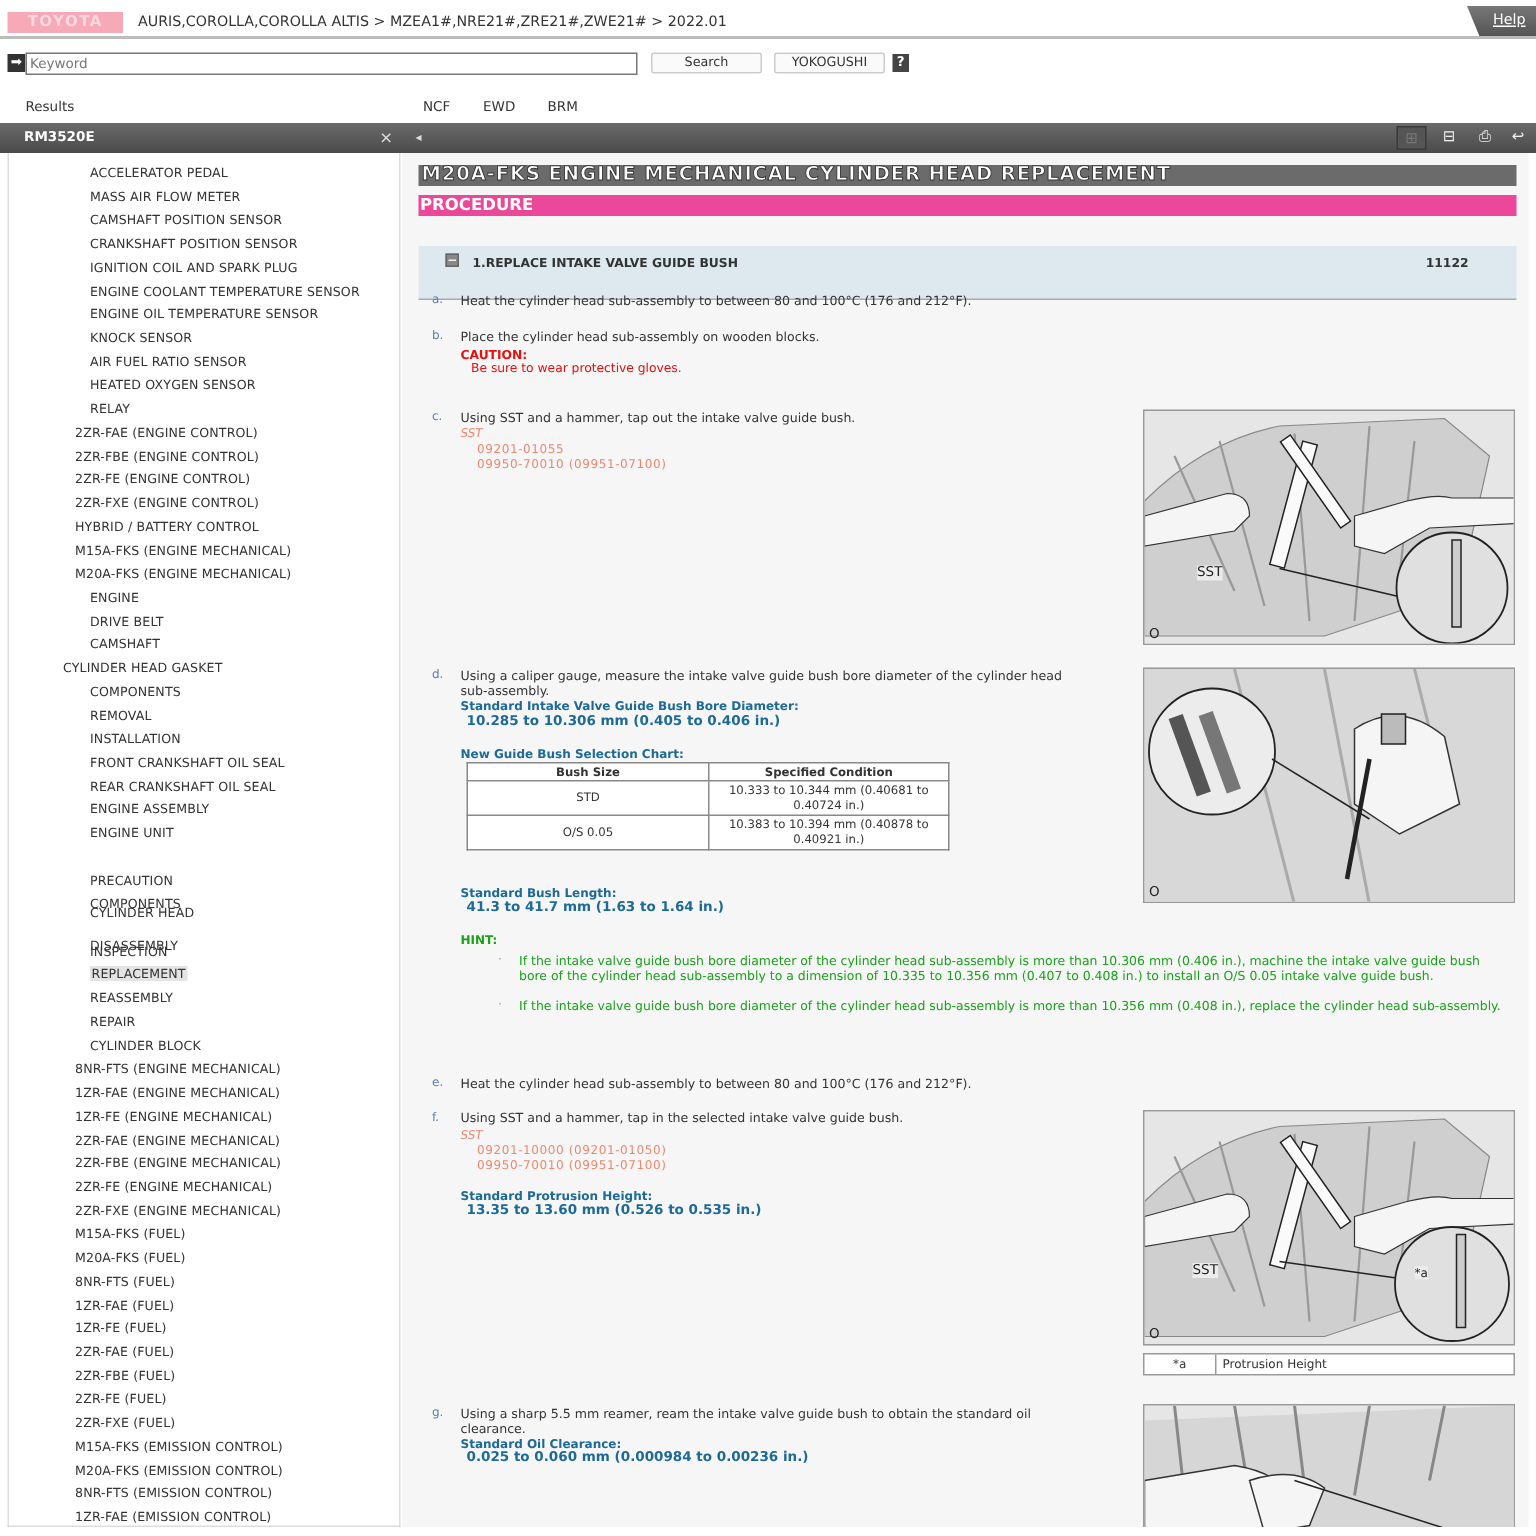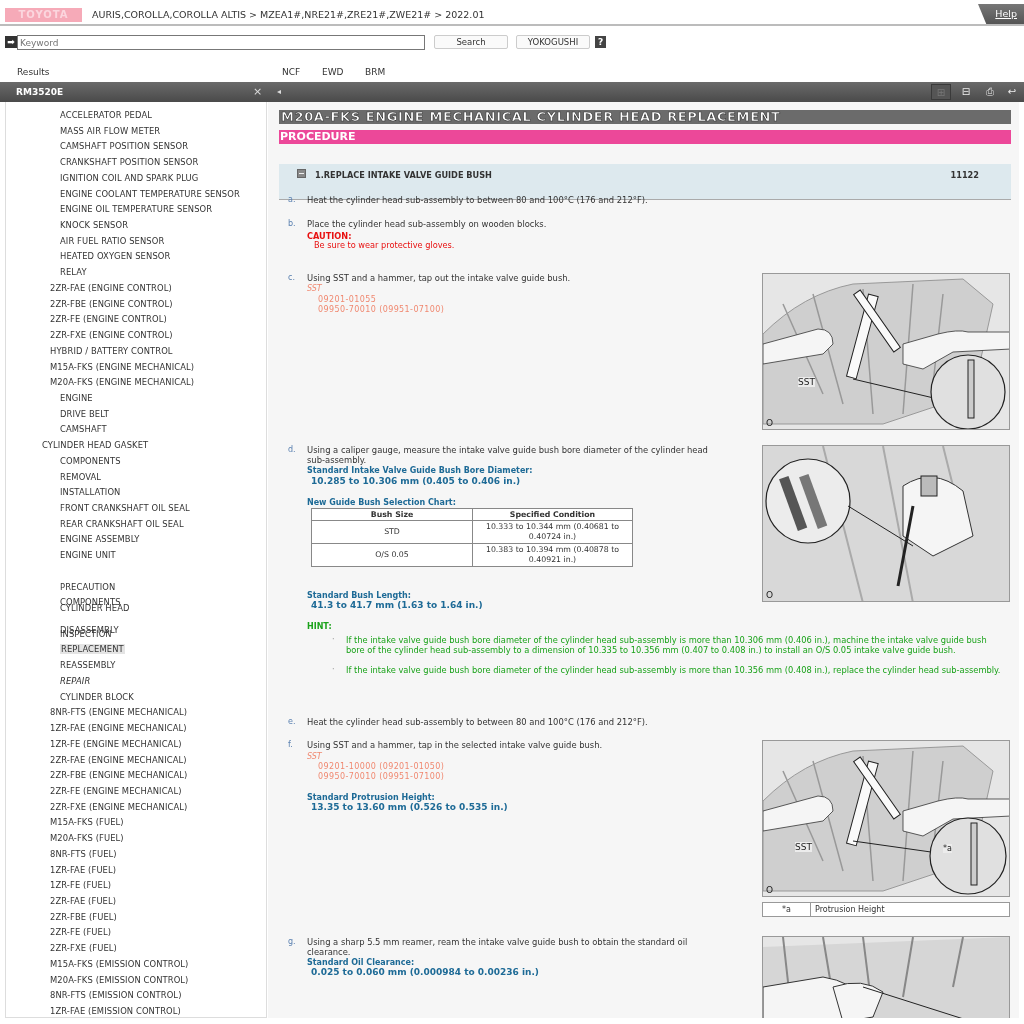--- a/index.html
+++ b/index.html
@@ -138,21 +138,21 @@
     <div class="tree-item" style="left: 54px; top: 416.72px;">REAR CRANKSHAFT OIL SEAL</div>
     <div class="tree-item" style="left: 54px; top: 432.44px;">ENGINE ASSEMBLY</div>
     <div class="tree-item" style="left: 54px; top: 448.16px;">ENGINE UNIT</div>
     <div class="tree-item" style="left: 54px; top: 463.88px; margin-top: 37px;">CYLINDER HEAD</div>
     <div class="tree-item" style="left: 54px; top: 479.6px;">PRECAUTION</div>
     <div class="tree-item" style="left: 54px; top: 495.32px;">COMPONENTS</div>
     <div class="tree-item" style="left: 54px; top: 511.04px; margin-top: 12px;">DISASSEMBLY</div>
     <div class="tree-item" style="left: 54px; top: 526.76px;">INSPECTION</div>
     <div class="tree-item selected" style="left: 54px; top: 542.48px;">REPLACEMENT</div>
     <div class="tree-item" style="left: 54px; top: 558.2px;">REASSEMBLY</div>
-    <div class="tree-item" style="left: 54px; top: 573.92px; font-style: italic;">REPAIR</div>
+    <div class="tree-item" style="left: 54px; top: 573.92px;">REPAIR</div>
     <div class="tree-item" style="left: 54px; top: 589.64px;">CYLINDER BLOCK</div>
     <div class="tree-item" style="left: 44px; top: 605.36px;">8NR-FTS (ENGINE MECHANICAL)</div>
     <div class="tree-item" style="left: 44px; top: 621.08px;">1ZR-FAE (ENGINE MECHANICAL)</div>
     <div class="tree-item" style="left: 44px; top: 636.8px;">1ZR-FE (ENGINE MECHANICAL)</div>
     <div class="tree-item" style="left: 44px; top: 652.52px;">2ZR-FAE (ENGINE MECHANICAL)</div>
     <div class="tree-item" style="left: 44px; top: 668.24px;">2ZR-FBE (ENGINE MECHANICAL)</div>
     <div class="tree-item" style="left: 44px; top: 683.96px;">2ZR-FE (ENGINE MECHANICAL)</div>
     <div class="tree-item" style="left: 44px; top: 699.68px;">2ZR-FXE (ENGINE MECHANICAL)</div>
     <div class="tree-item" style="left: 44px; top: 715.4px;">M15A-FKS (FUEL)</div>
     <div class="tree-item" style="left: 44px; top: 731.12px;">M20A-FKS (FUEL)</div>

